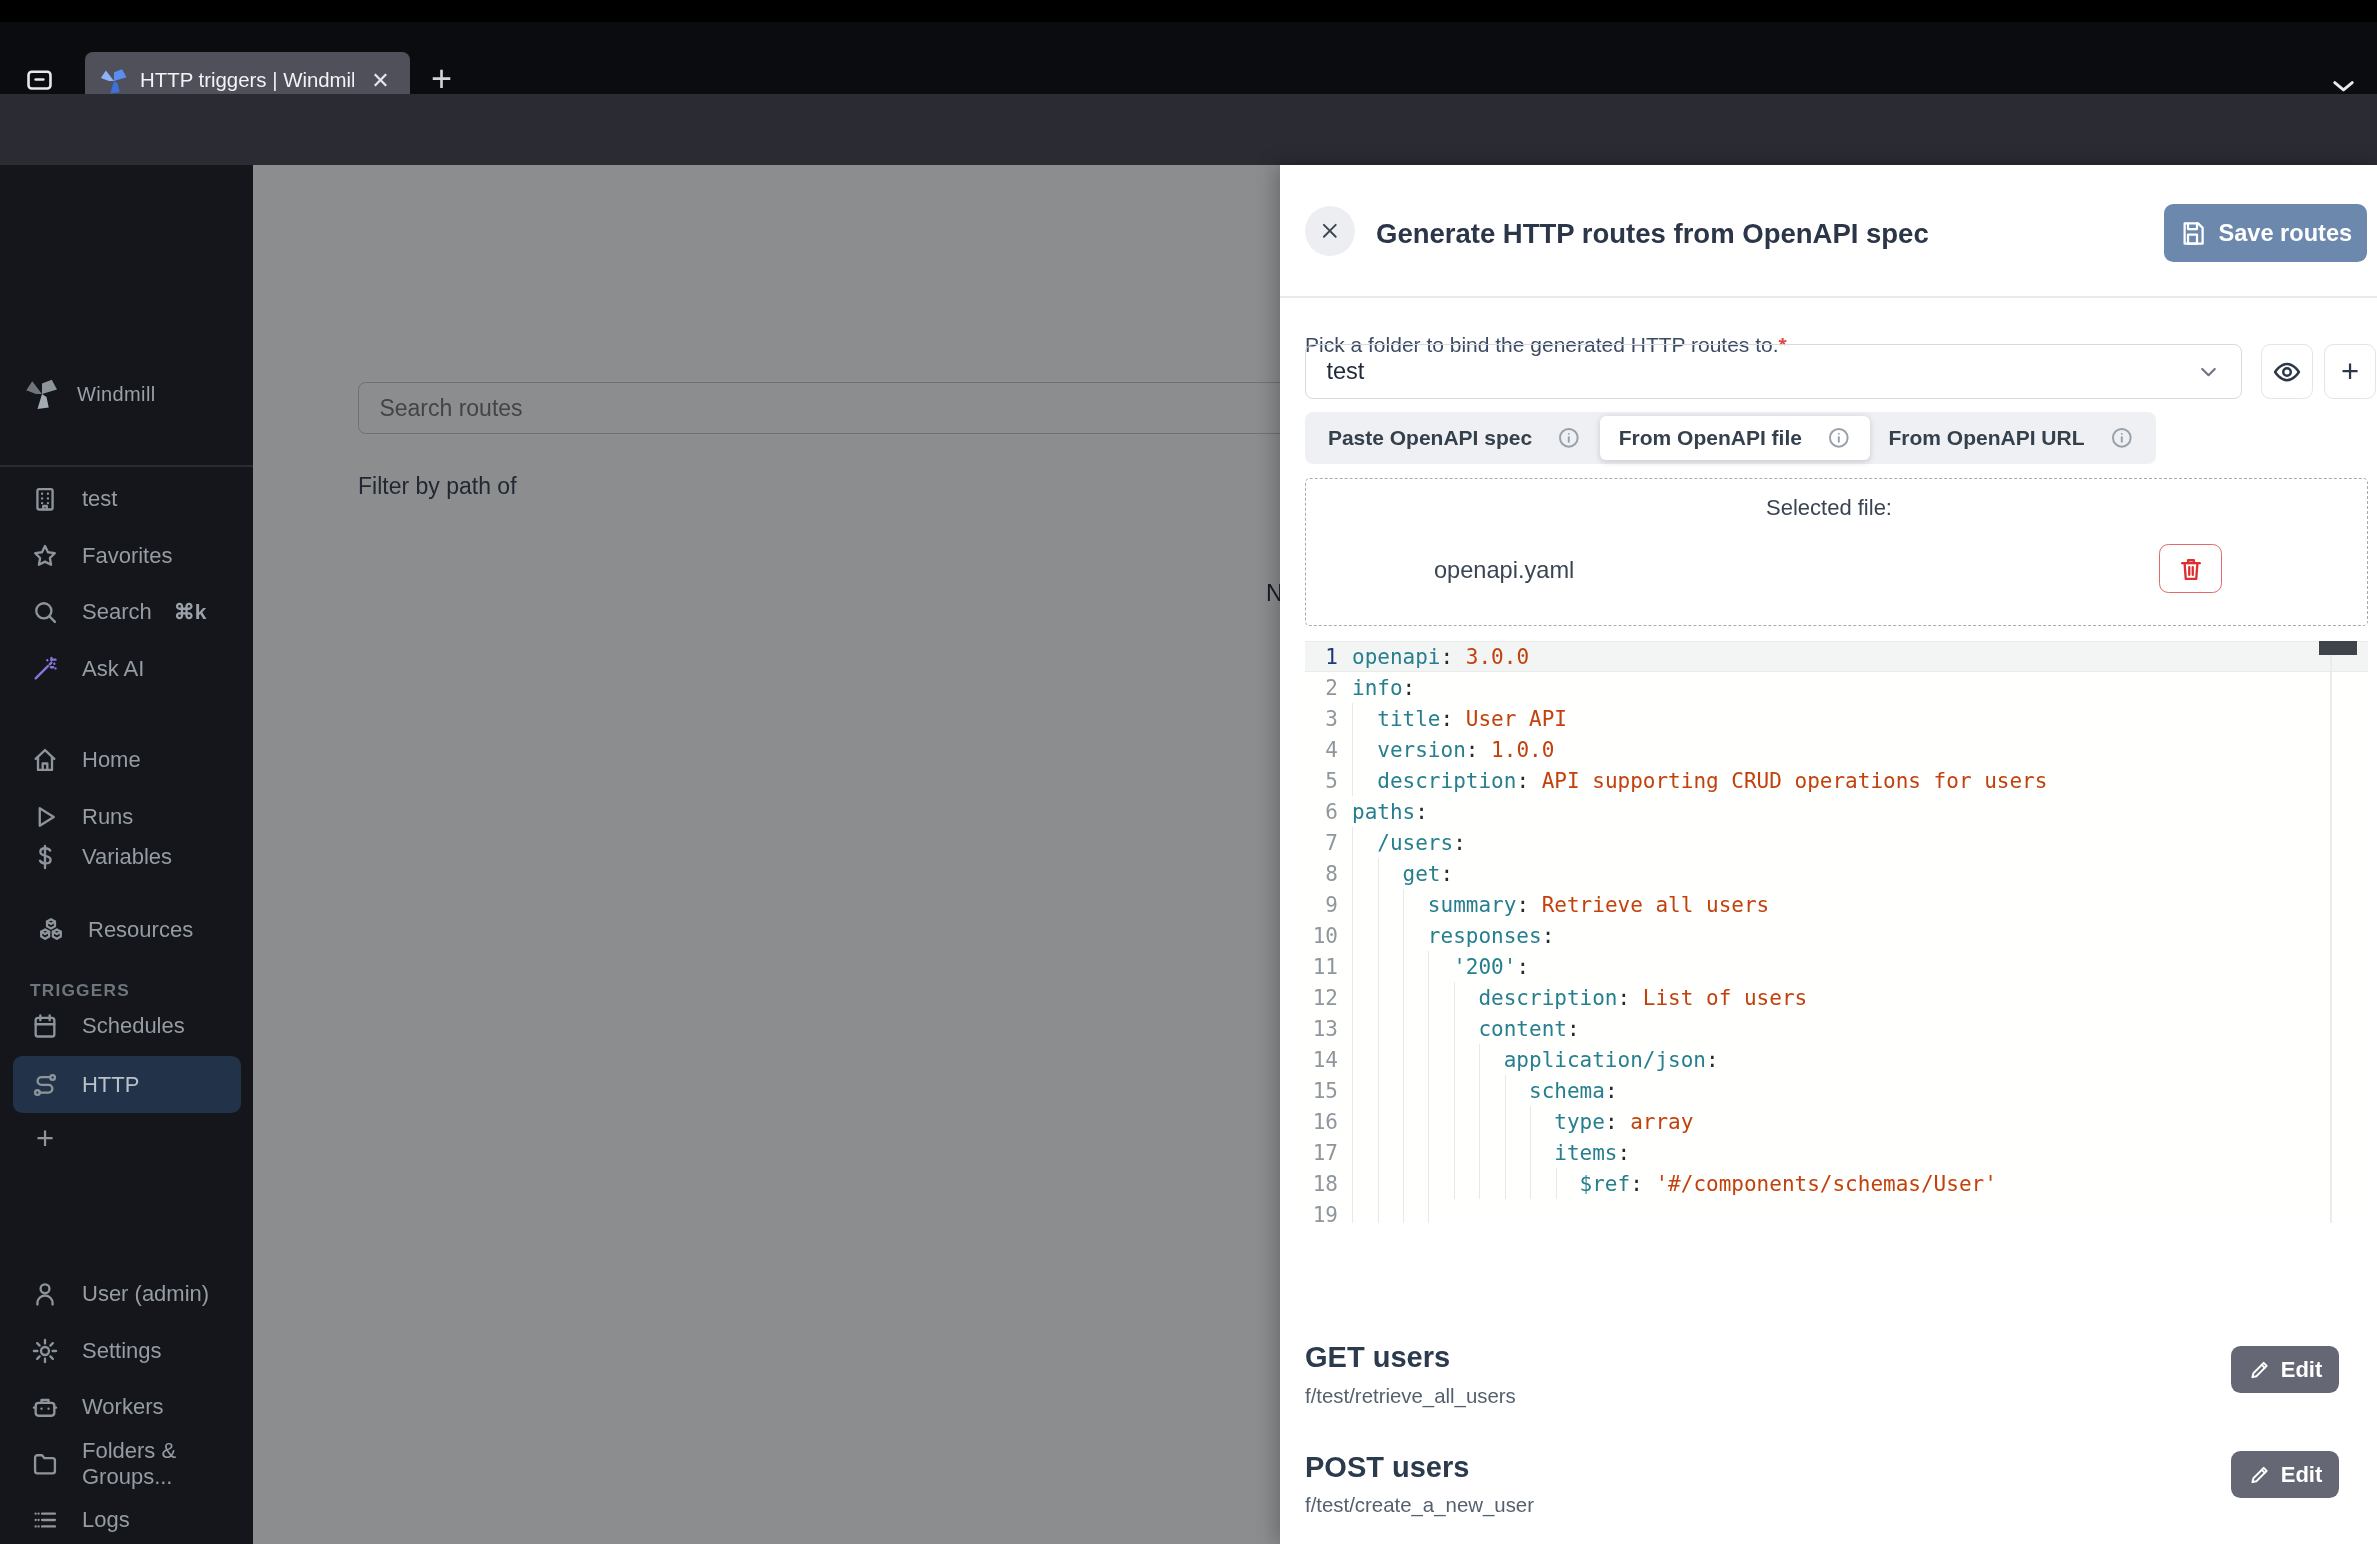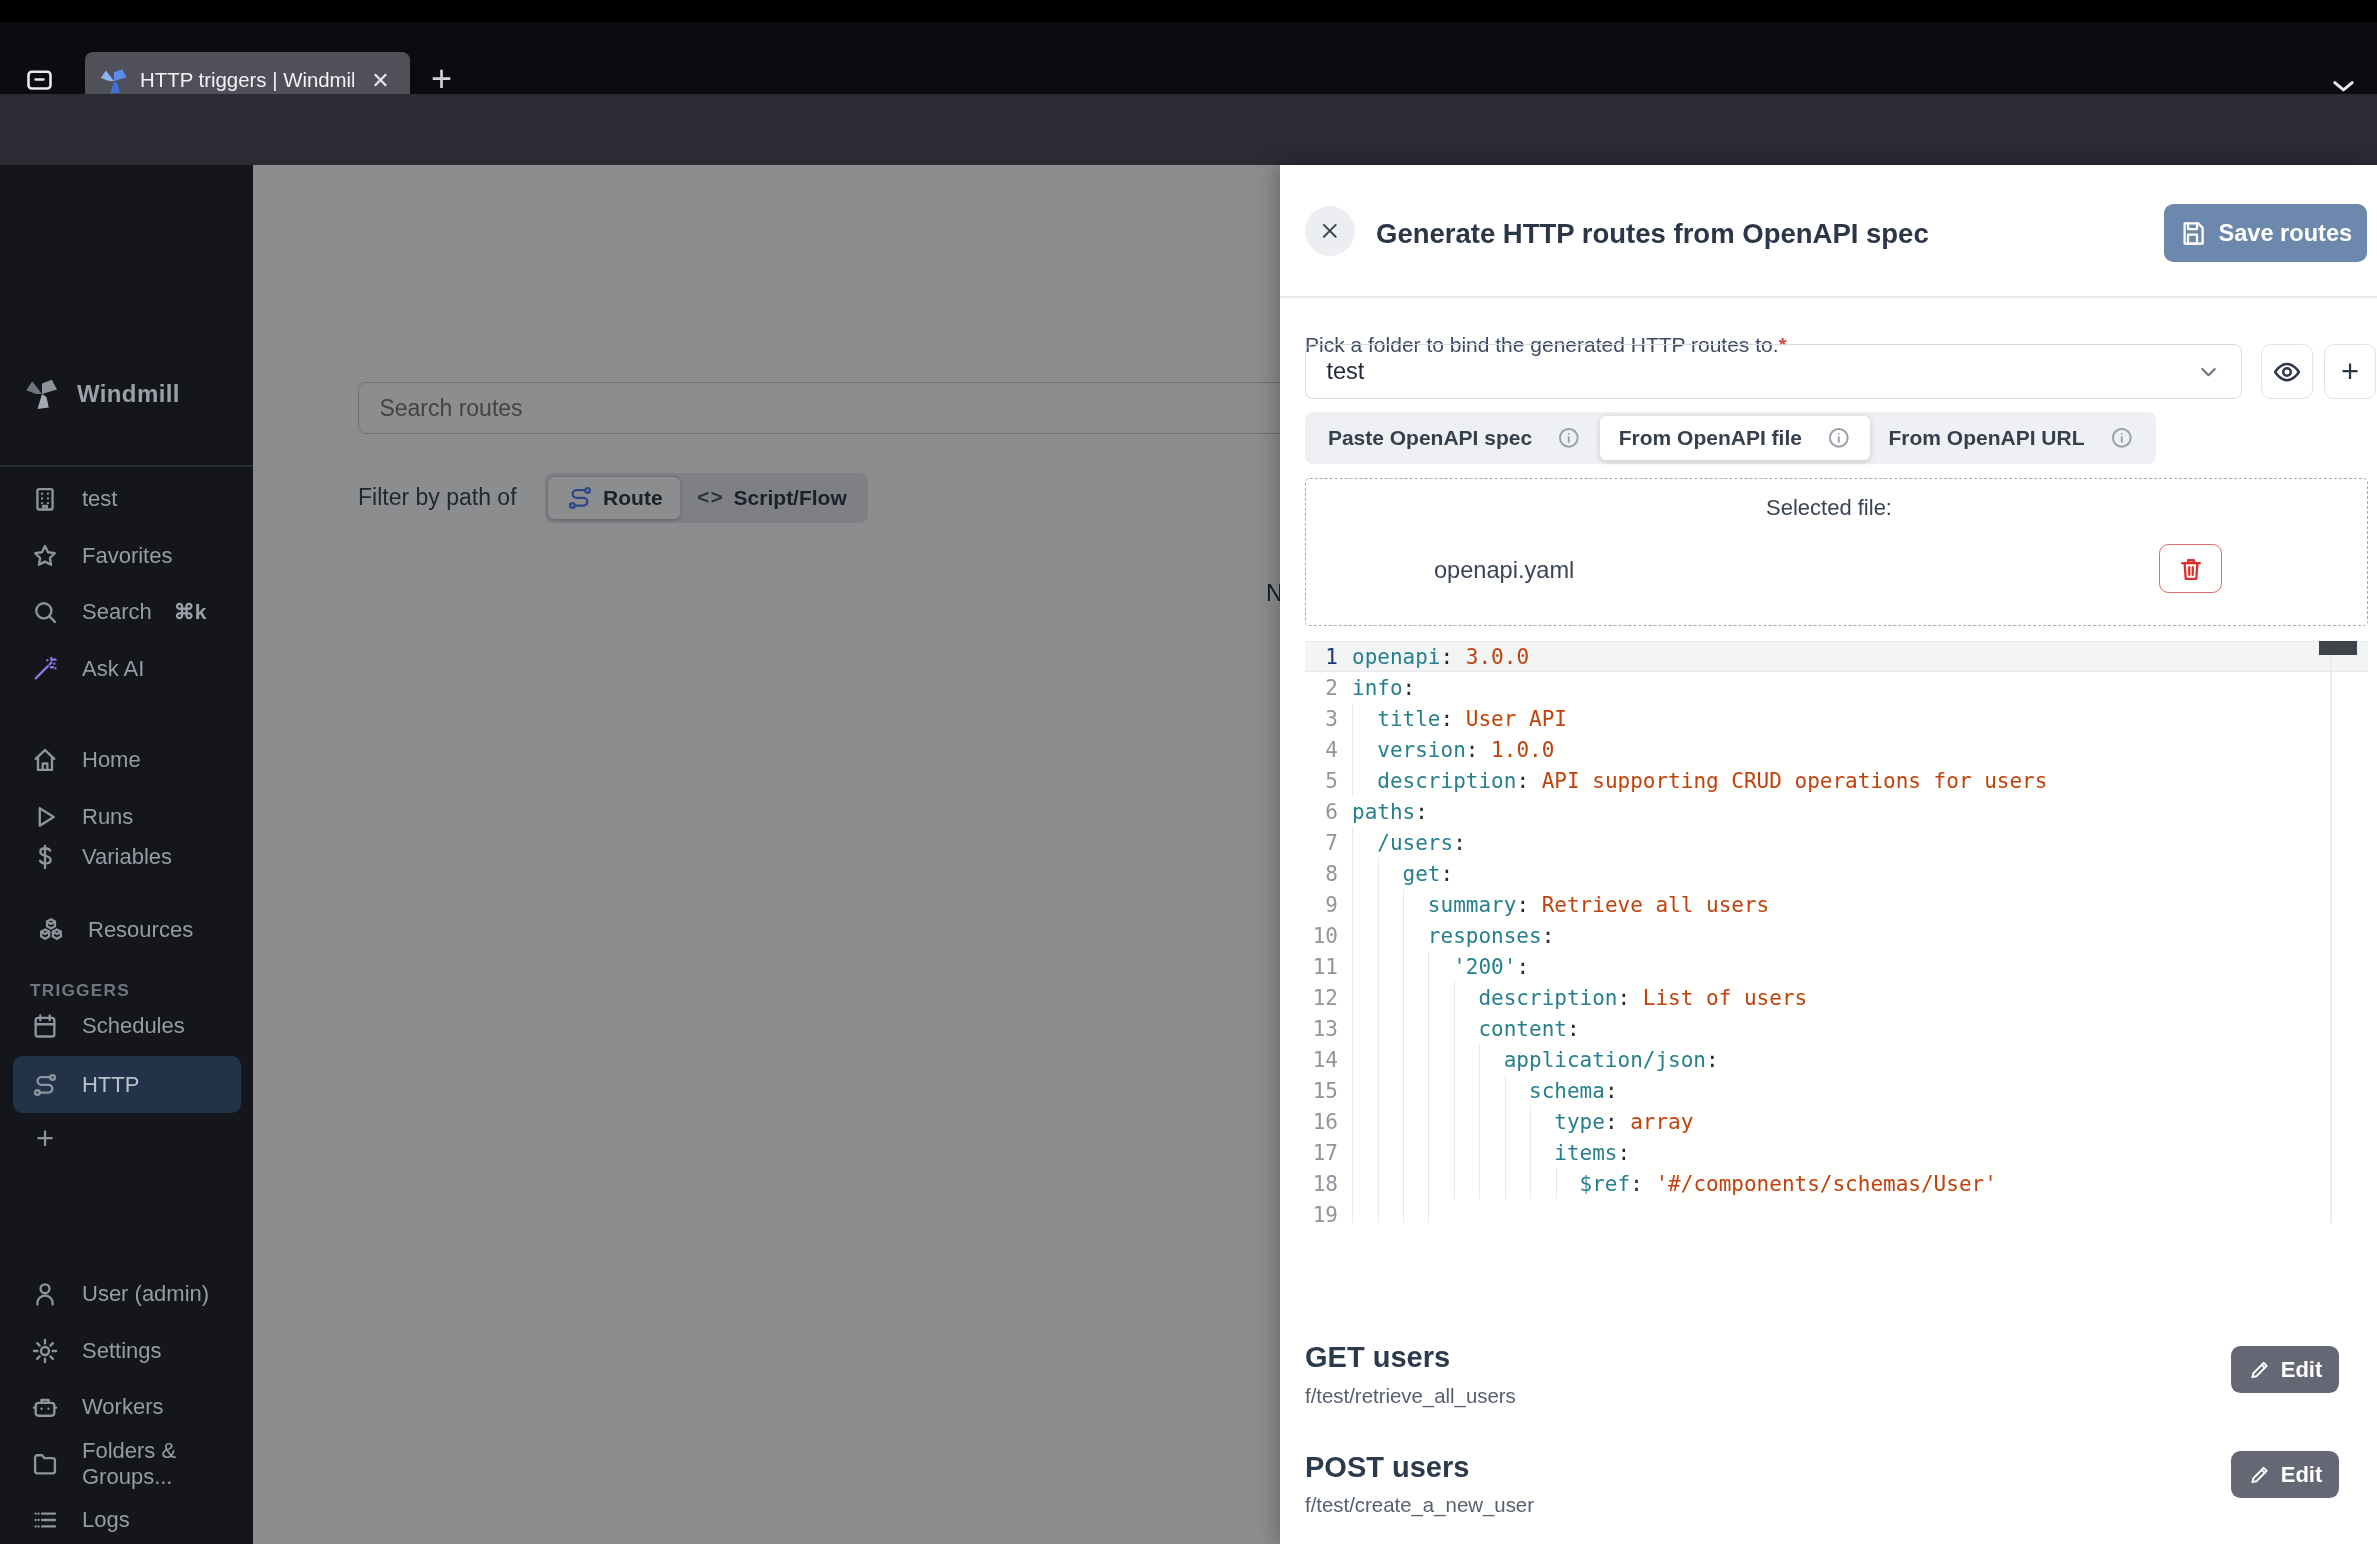--- a/index.html
+++ b/index.html
@@ -23,21 +23,21 @@
   #urlbar { left:363px; top:104px; width:1596px; height:52px; background:#1b1c23; border-radius:7.9px; display:flex; align-items:center; padding:0 17.3px; gap:15.7px; }
   #urlbar .uicon { color:#b3b5bd; flex:0 0 auto; }
   #url-text { font-size:21px; color:#9fa1aa; white-space:nowrap; overflow:hidden; flex:1; }
   #url-text .host { color:#f5f6f8; font-weight:bold; }
   #url-star { color:#c9cbd2; flex:0 0 auto; }
   .chromeic { top:115px; width:35px; height:35px; color:#d2d4da; display:flex; align-items:center; justify-content:center; }
 
   
   #sidebar { left:0; top:165px; width:253px; height:1379px; background:#14161b; }
   #brand { left:23.6px; top:211px; display:flex; align-items:center; gap:17.3px; color:#9aa0a7; }
-  #brand .bname { font-size:24px; font-weight:bold; letter-spacing:0.4px; }
+  #brand .bname { font-size:20px; font-weight:normal; letter-spacing:0.4px; }
   #side-divider { left:0; top:300px; width:253px; height:1.6px; background:#272b32; }
   .srow { left:0; width:253px; height:57px; display:flex; align-items:center; padding-left:30px; gap:22px; color:#959ca4; font-size:22px; }
   .srow .sic { width:30px; height:30px; color:#8d949c; display:flex; align-items:center; justify-content:center; flex:0 0 auto; }
   .srow.active-pill { left:12.6px; width:228px; padding-left:17.3px; background:#223349; border-radius:9.4px; color:#b9c1ca; }
   .srow .kbd { color:#9aa1a8; font-weight:bold; font-size:21px; }
   #triggers-label { left:30px; top:815px; color:#6f767e; font-size:17.3px; letter-spacing:1.2px; font-weight:bold; }
   .purple { color:#8577e0 !important; }
 
   
   #main { left:253px; top:165px; width:2124px; height:1379px; background:#ffffff; }
@@ -354,38 +354,20 @@
         <svg class="ic" width="27" height="27" viewBox="0 0 24 24">
             <circle cx="12" cy="12" r="9"></circle>
             <path d="M12 8h.01"></path>
             <path d="M12 11.5V16"></path>
           </svg>
       </span>
     </div>
     <input id="search-input" class="abs" placeholder="Search routes" style="">
     <div id="filter-row" class="abs">
       <span id="filter-label">Filter by path of</span>
-      <div id="filter-toggle">
-          <div class="chip on">
-            <span class="cic">
-              <svg class="ic" width="28" height="28" viewBox="0 0 24 24">
-                <circle cx="5.5" cy="18.5" r="2"></circle>
-                <circle cx="18.5" cy="5.5" r="2"></circle>
-                <path d="M7.5 18.5h7.5a3.3 3.3 0 0 0 0-6.6H9a3.3 3.3 0 0 1 0-6.6h7.5"></path>
-              </svg>
-            </span>
-            <span>Route</span>
-          </div>
-          <div class="chip">
-            <span class="cic">
-              <span style="font-weight:bold;font-size:20.4px;letter-spacing:1.6px">&lt;&gt;</span>
-            </span>
-            <span>Script/Flow</span>
-          </div>
-        </div>
     </div>
     <div id="clipped-text" class="abs">N</div>
   </div>
 
   <div id="dim" class="abs"></div>
 
   <div id="drawer" class="abs">
     <div id="drawer-close" class="abs">
       <svg class="ic" width="23.6" height="23.6" viewBox="0 0 24 24" stroke-width="2.4">
           <path d="M6 6l12 12M18 6L6 18"></path>

